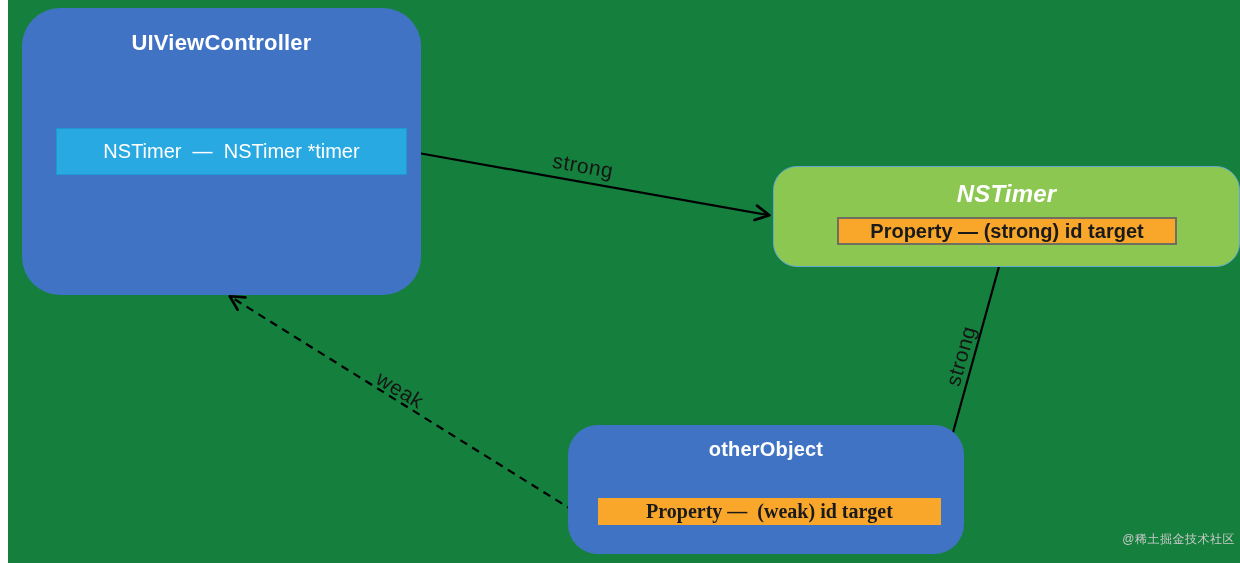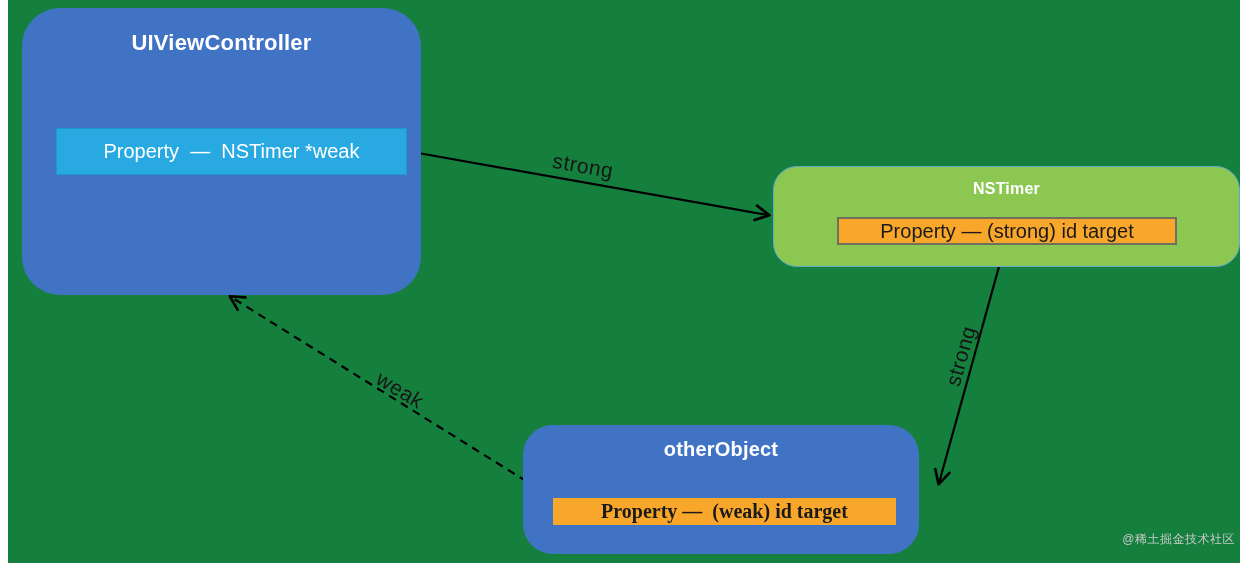--- a/index.html
+++ b/index.html
@@ -45,24 +45,25 @@
   }
   .node-nstimer {
     left: 765px; top: 166px;
     width: 467px; height: 101px;
     background: #8cc752;
     border: 1px solid #63a7cf;
     border-radius: 24px;
   }
   .node-nstimer .node-title {
     margin-top: 13px;
-    font-size: 16px;
+    font-size: 24px;
+    font-style: italic;
   }
   .node-other {
-    left: 515px; top: 425px;
+    left: 560px; top: 425px;
     width: 396px; height: 129px;
     background: #4173c4;
     border-radius: 30px;
   }
   .node-other .node-title {
     margin-top: 13px;
     font-size: 20px;
   }
   .prop {
     position: absolute;
@@ -81,21 +82,21 @@
     font-size: 20px;
     font-weight: 400;
   }
   .prop-orange-strong {
     left: 63px; top: 50px;
     width: 340px; height: 28px;
     background: #f9a72b;
     border: 2px solid #6f6f5d;
     color: #1a1a1a;
     font-size: 20px;
-    font-weight: normal;
+    font-weight: bold;
   }
   .prop-orange-weak {
     left: 30px; top: 73px;
     width: 343px; height: 27px;
     background: #f9a72b;
     color: #1a1a1a;
     font-size: 20px;
     font-weight: bold;
     font-family: Liberation Serif, serif;
   }
@@ -139,21 +140,21 @@
         <path d="M1.5,1 L11,6 L1.5,11" fill="none" stroke="#000000" stroke-width="1.8" stroke-linecap="round" stroke-linejoin="round"></path>
       </marker>
     </defs>
     <path d="M 399 151 L 760 215" stroke="#000000" stroke-width="2.2" fill="none" marker-end="url(#arrowhead)"></path>
     <path d="M 997 245 L 931 483" stroke="#000000" stroke-width="2.2" fill="none" marker-end="url(#arrowhead)"></path>
     <path d="M 566 511 L 223 297" stroke="#000000" stroke-width="2.2" fill="none" stroke-dasharray="8 6" marker-end="url(#arrowhead)"></path>
   </svg>
 
   <div class="node node-uivc">
     <div class="node-title">UIViewController</div>
-    <div class="prop prop-cyan">Property  —  NSTimer *weak</div>
+    <div class="prop prop-cyan">NSTimer  —  NSTimer *timer</div>
   </div>
 
   <div class="node node-nstimer">
     <div class="node-title">NSTimer</div>
     <div class="prop prop-orange-strong">Property — (strong) id target</div>
   </div>
 
   <div class="node node-other">
     <div class="node-title">otherObject</div>
     <div class="prop prop-orange-weak">Property —  (weak) id target</div>

